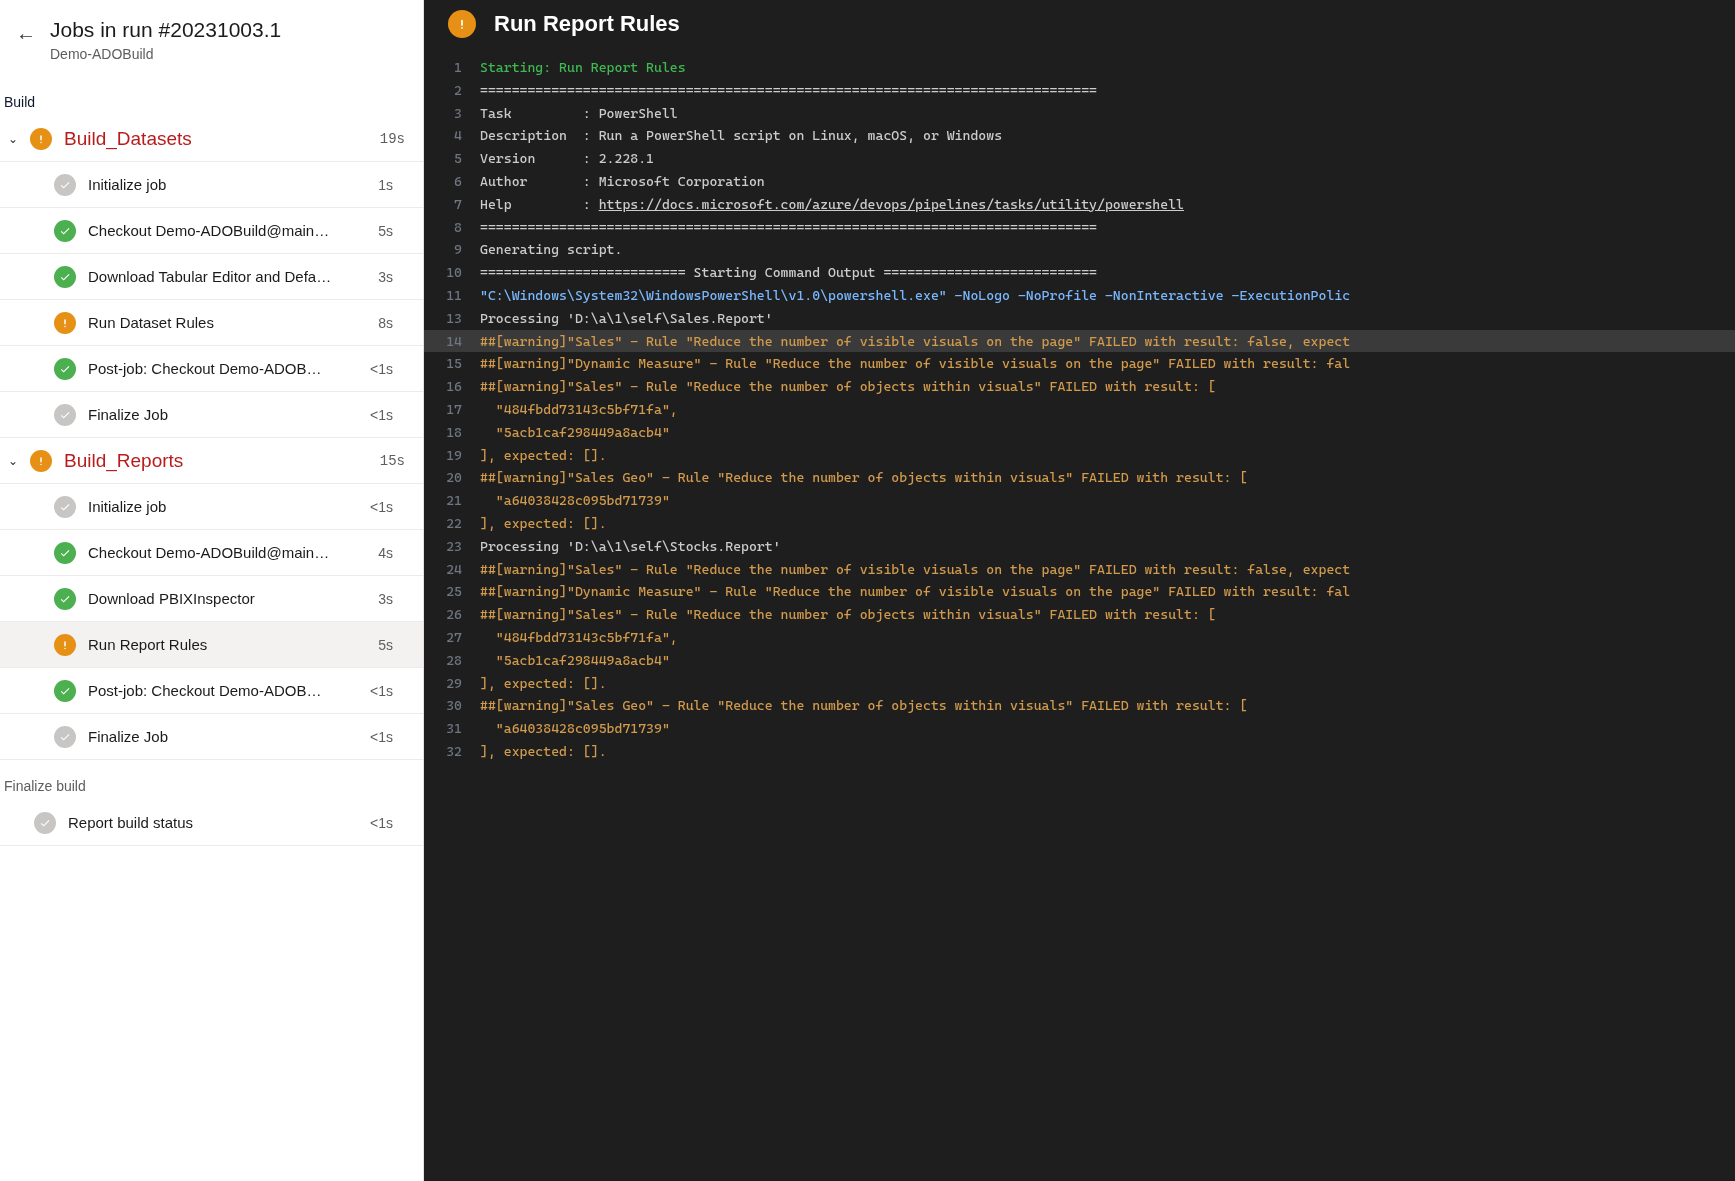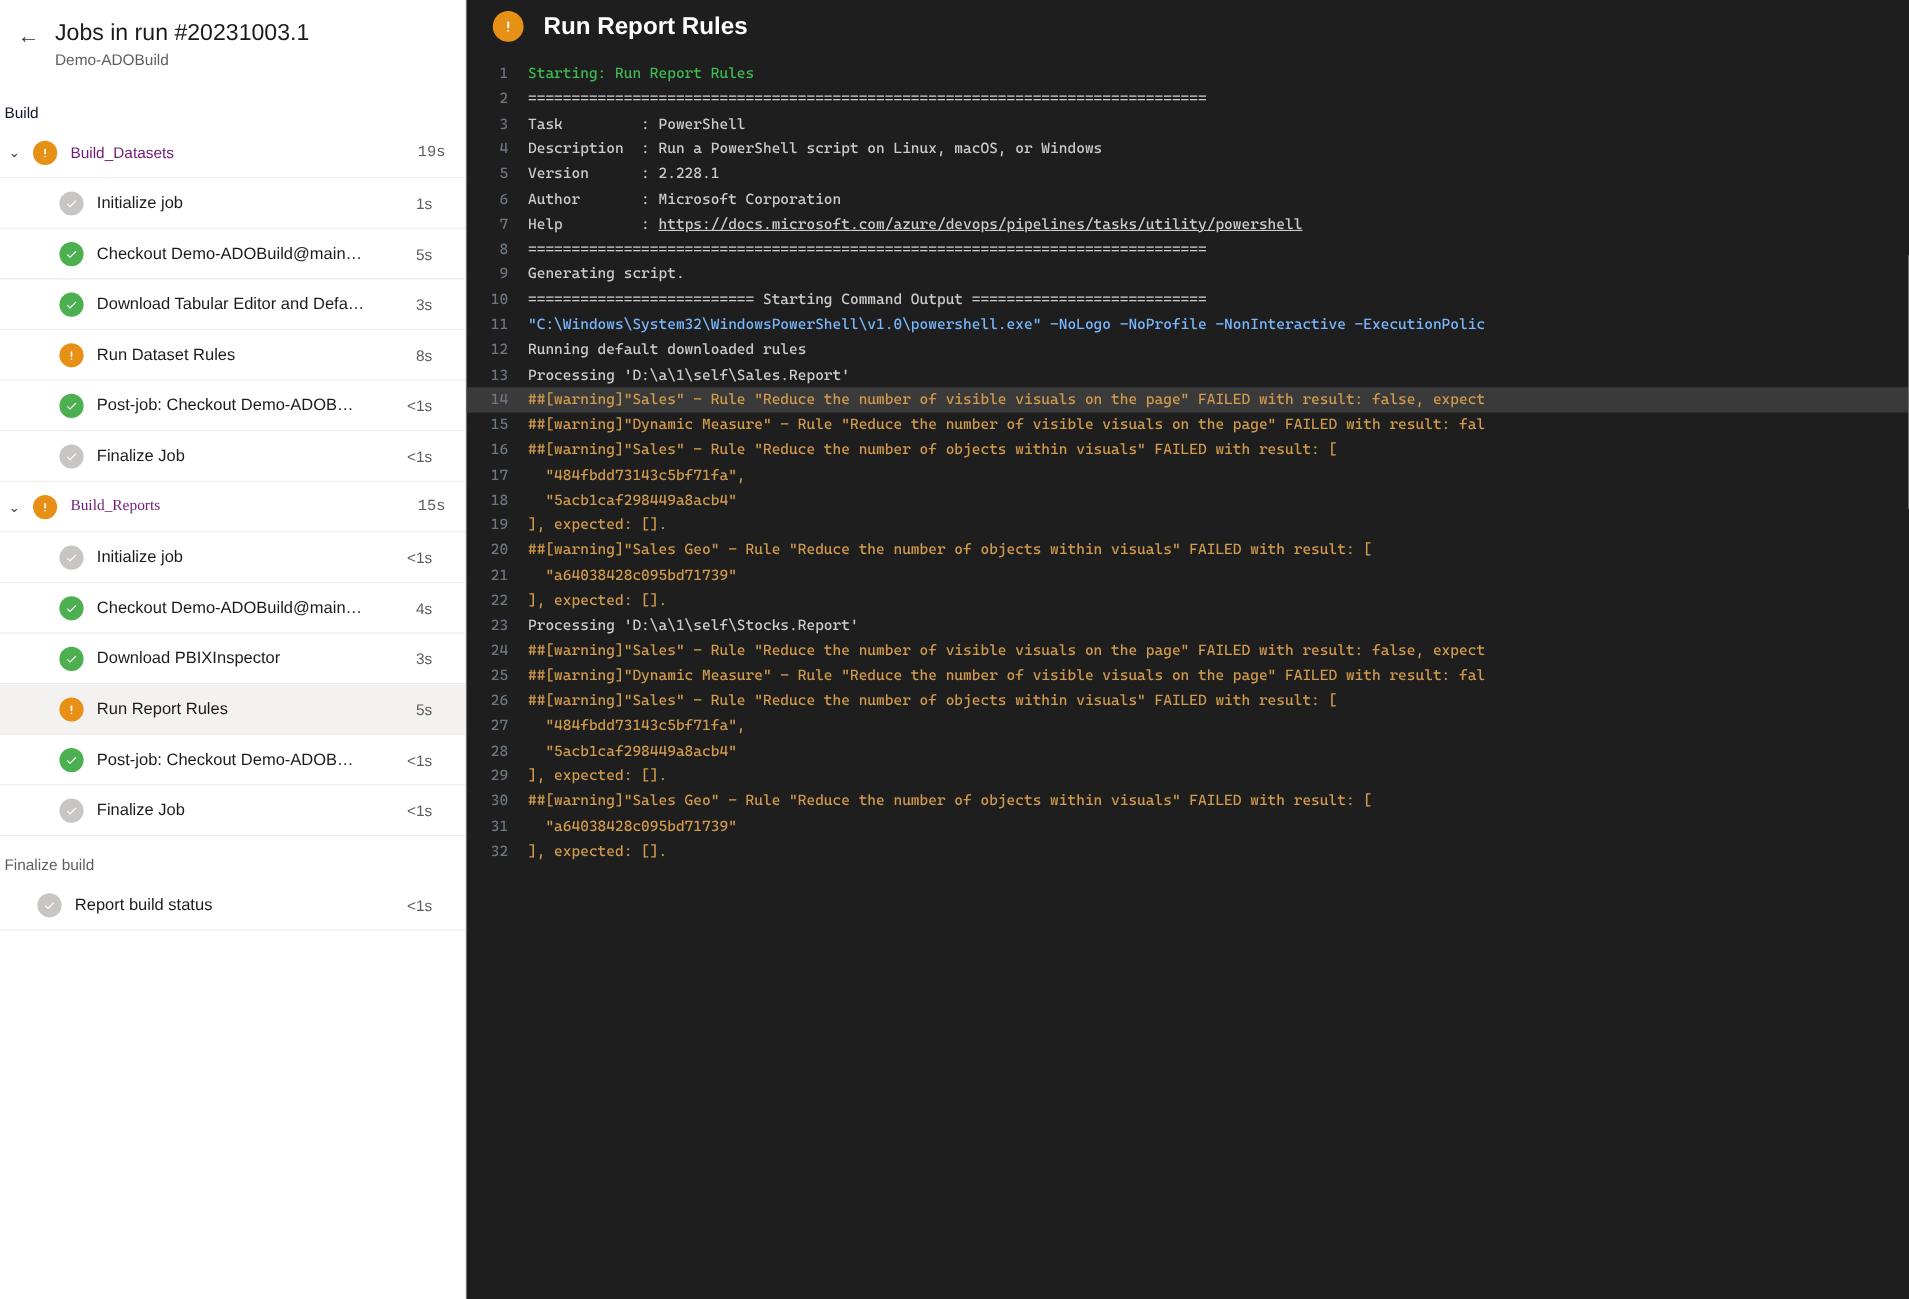--- a/index.html
+++ b/index.html
@@ -52,21 +52,21 @@
 
   .stage-row {
     display: flex;
     align-items: center;
     height: 46px;
     padding: 0 18px 0 8px;
     border-bottom: 1px solid #edebe9;
     cursor: pointer;
   }
   .stage-row .chev { width: 22px; font-size: 12px; color: #323130; user-select: none; }
-  .stage-row .name { flex: 1; font-size: 14px; color: #701a75; white-space: nowrap; overflow: hidden; text-overflow: ellipsis; }
+  .stage-row .name { flex: 1; font-size: 19px; color: #b91c1c; white-space: nowrap; overflow: hidden; text-overflow: ellipsis; }
   .stage-row .dur  { font-size: 14px; color: #605e5c; font-family: Liberation Mono, monospace; }
 
   .step-row {
     display: flex;
     align-items: center;
     height: 46px;
     padding: 0 30px 0 54px;
     border-bottom: 1px solid #edebe9;
     cursor: pointer;
   }
@@ -223,21 +223,21 @@
         <span class="dur">&lt;1s</span>
       </div>
       <div class="stage-row">
         <span class="chev">⌄</span>
         <span class="status-icon ic-warning">
           <svg viewBox="0 0 16 16">
             <rect x="7" y="3" width="2" height="7" rx="1"></rect>
             <rect x="7" y="11.5" width="2" height="2" rx="1"></rect>
           </svg>
         </span>
-        <span class="name" style="margin-left: 12px; font-family: Liberation Serif, serif;">Build_Reports</span>
+        <span class="name" style="margin-left: 12px;">Build_Reports</span>
         <span class="dur">15s</span>
       </div>
       <div class="step-row">
         <span class="status-icon ic-skipped">
           <svg viewBox="0 0 16 16">
             <path d="M6.2 10.8 3.4 8l-1 1 3.8 3.8L14 5l-1-1z"></path>
           </svg>
         </span>
         <span class="name">Initialize job</span>
         <span class="dur">&lt;1s</span>
@@ -319,21 +319,20 @@
       <div class="log-line"><span class="ln">2</span><span class="tx c-white">==============================================================================</span></div>
       <div class="log-line"><span class="ln">3</span><span class="tx c-white">Task         : PowerShell</span></div>
       <div class="log-line"><span class="ln">4</span><span class="tx c-white">Description  : Run a PowerShell script on Linux, macOS, or Windows</span></div>
       <div class="log-line"><span class="ln">5</span><span class="tx c-white">Version      : 2.228.1</span></div>
       <div class="log-line"><span class="ln">6</span><span class="tx c-white">Author       : Microsoft Corporation</span></div>
       <div class="log-line"><span class="ln">7</span><span class="tx c-white">Help         : <a href="#">https://docs.microsoft.com/azure/devops/pipelines/tasks/utility/powershell</a></span></div>
       <div class="log-line"><span class="ln">8</span><span class="tx c-white">==============================================================================</span></div>
       <div class="log-line"><span class="ln">9</span><span class="tx c-white">Generating script.</span></div>
       <div class="log-line"><span class="ln">10</span><span class="tx c-white">========================== Starting Command Output ===========================</span></div>
       <div class="log-line"><span class="ln">11</span><span class="tx c-blue">"C:\Windows\System32\WindowsPowerShell\v1.0\powershell.exe" -NoLogo -NoProfile -NonInteractive -ExecutionPolic</span></div>
-      <div class="log-line"><span class="ln">12</span><span class="tx c-white">Running default downloaded rules</span></div>
       <div class="log-line"><span class="ln">13</span><span class="tx c-white">Processing 'D:\a\1\self\Sales.Report'</span></div>
       <div class="log-line hl"><span class="ln">14</span><span class="tx c-orange">##[warning]"Sales" - Rule "Reduce the number of visible visuals on the page" FAILED with result: false, expect</span></div>
       <div class="log-line"><span class="ln">15</span><span class="tx c-orange">##[warning]"Dynamic Measure" - Rule "Reduce the number of visible visuals on the page" FAILED with result: fal</span></div>
       <div class="log-line"><span class="ln">16</span><span class="tx c-orange">##[warning]"Sales" - Rule "Reduce the number of objects within visuals" FAILED with result: [</span></div>
       <div class="log-line"><span class="ln">17</span><span class="tx c-orange">  "484fbdd73143c5bf71fa",</span></div>
       <div class="log-line"><span class="ln">18</span><span class="tx c-orange">  "5acb1caf298449a8acb4"</span></div>
       <div class="log-line"><span class="ln">19</span><span class="tx c-orange">], expected: [].</span></div>
       <div class="log-line"><span class="ln">20</span><span class="tx c-orange">##[warning]"Sales Geo" - Rule "Reduce the number of objects within visuals" FAILED with result: [</span></div>
       <div class="log-line"><span class="ln">21</span><span class="tx c-orange">  "a64038428c095bd71739"</span></div>
       <div class="log-line"><span class="ln">22</span><span class="tx c-orange">], expected: [].</span></div>

